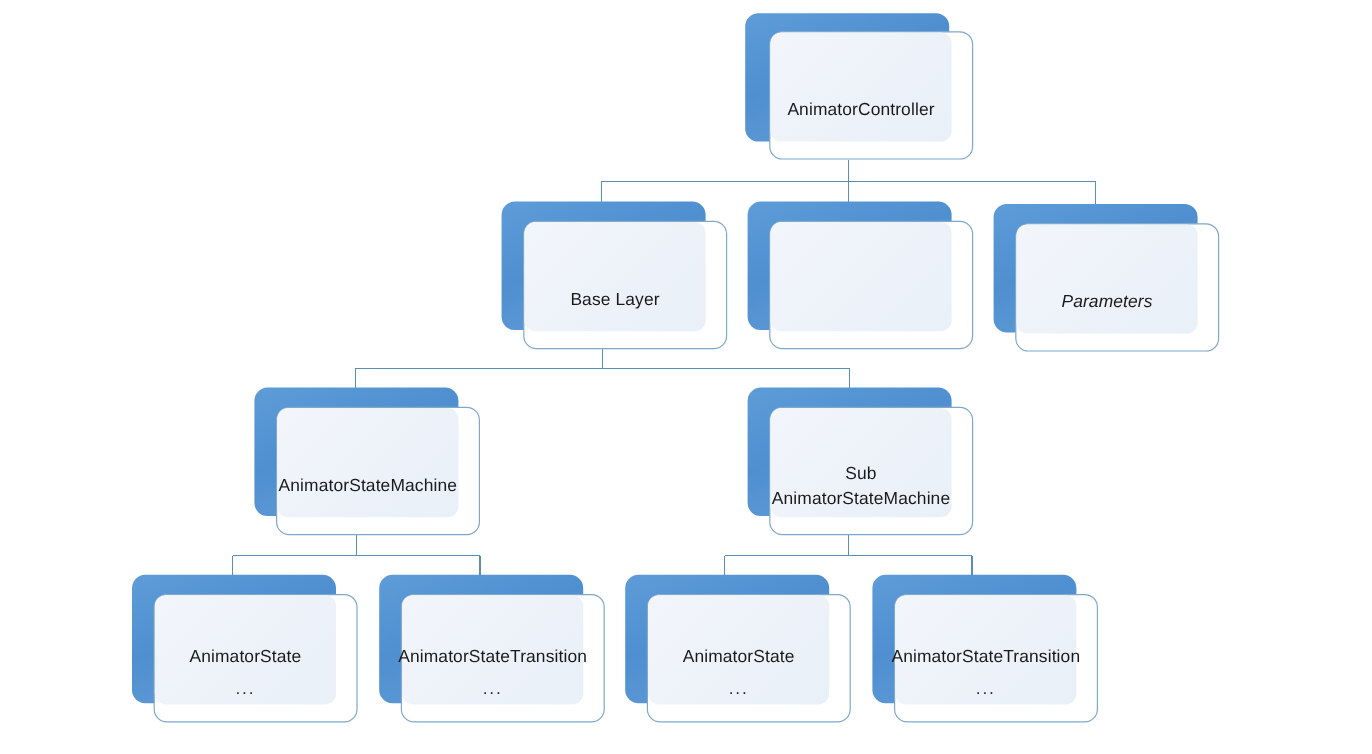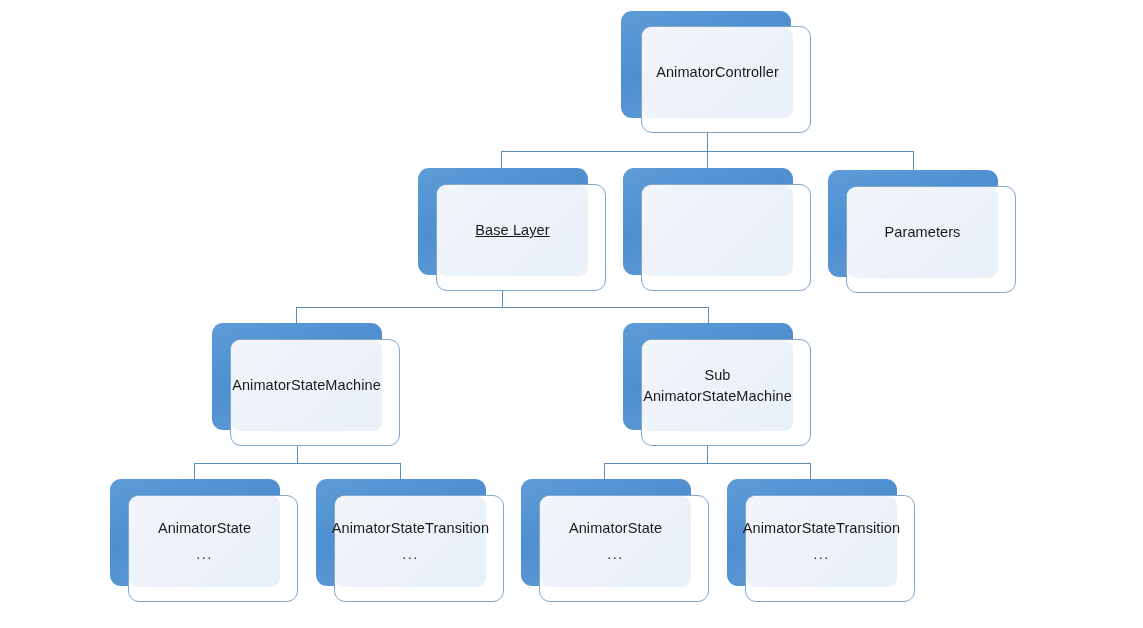--- a/index.html
+++ b/index.html
@@ -57,20 +57,21 @@
     display: flex;
     flex-direction: column;
     align-items: center;
     justify-content: center;
     text-align: center;
     color: #1a1a1a;
     font-size: 14.5px;
     line-height: 21px;
     letter-spacing: 0.1px;
     white-space: pre;
+    margin-top: 20px;
   }
   .node .label .line2 {
     display: block;
   }
   .node .label .dots {
     display: block;
     font-size: 14.5px;
     letter-spacing: 1.5px;
     color: #2a2a2a;
     margin-top: 5px;
@@ -94,32 +95,32 @@
     <div class="fill" style="left: 21px; top: 16px; width: 151px; height: 91px;"></div>
     <div class="label" style="left: 21px; top: 16px; width: 151px; height: 91px;">
       <span class="line1">AnimatorController</span>
     </div>
   </div>
 
   <div class="node" style="left: 418px; top: 168px; width: 188px; height: 123px;">
     <div class="back" style="left: 0px; top: 0px; width: 170px; height: 107px;"></div>
     <div class="front" style="left: 18px; top: 16px; width: 170px; height: 107px;"></div>
     <div class="fill" style="left: 19px; top: 17px; width: 151px; height: 91px;"></div>
-    <div class="label" style="left: 19px; top: 17px; width: 151px; height: 91px; text-decoration: underline;">
+    <div class="label" style="left: 19px; top: 17px; width: 151px; height: 91px;">
       <span class="line1">Base Layer</span>
     </div>
   </div>
 
   <div class="node" style="left: 623px; top: 168px; width: 188px; height: 123px;">
     <div class="back" style="left: 0px; top: 0px; width: 170px; height: 107px;"></div>
     <div class="front" style="left: 18px; top: 16px; width: 170px; height: 107px;"></div>
     <div class="fill" style="left: 19px; top: 17px; width: 151px; height: 91px;"></div>
   </div>
 
-  <div class="node" style="left: 828px; top: 170px; width: 188px; height: 123px;">
+  <div class="node" style="left: 828px; top: 170px; width: 188px; height: 123px; font-style: italic;">
     <div class="back" style="left: 0px; top: 0px; width: 170px; height: 107px;"></div>
     <div class="front" style="left: 18px; top: 16px; width: 170px; height: 107px;"></div>
     <div class="fill" style="left: 19px; top: 17px; width: 151px; height: 91px;"></div>
     <div class="label" style="left: 19px; top: 17px; width: 151px; height: 91px;">
       <span class="line1">Parameters</span>
     </div>
   </div>
 
   <div class="node" style="left: 212px; top: 323px; width: 188px; height: 123px;">
     <div class="back" style="left: 0px; top: 0px; width: 170px; height: 107px;"></div>

